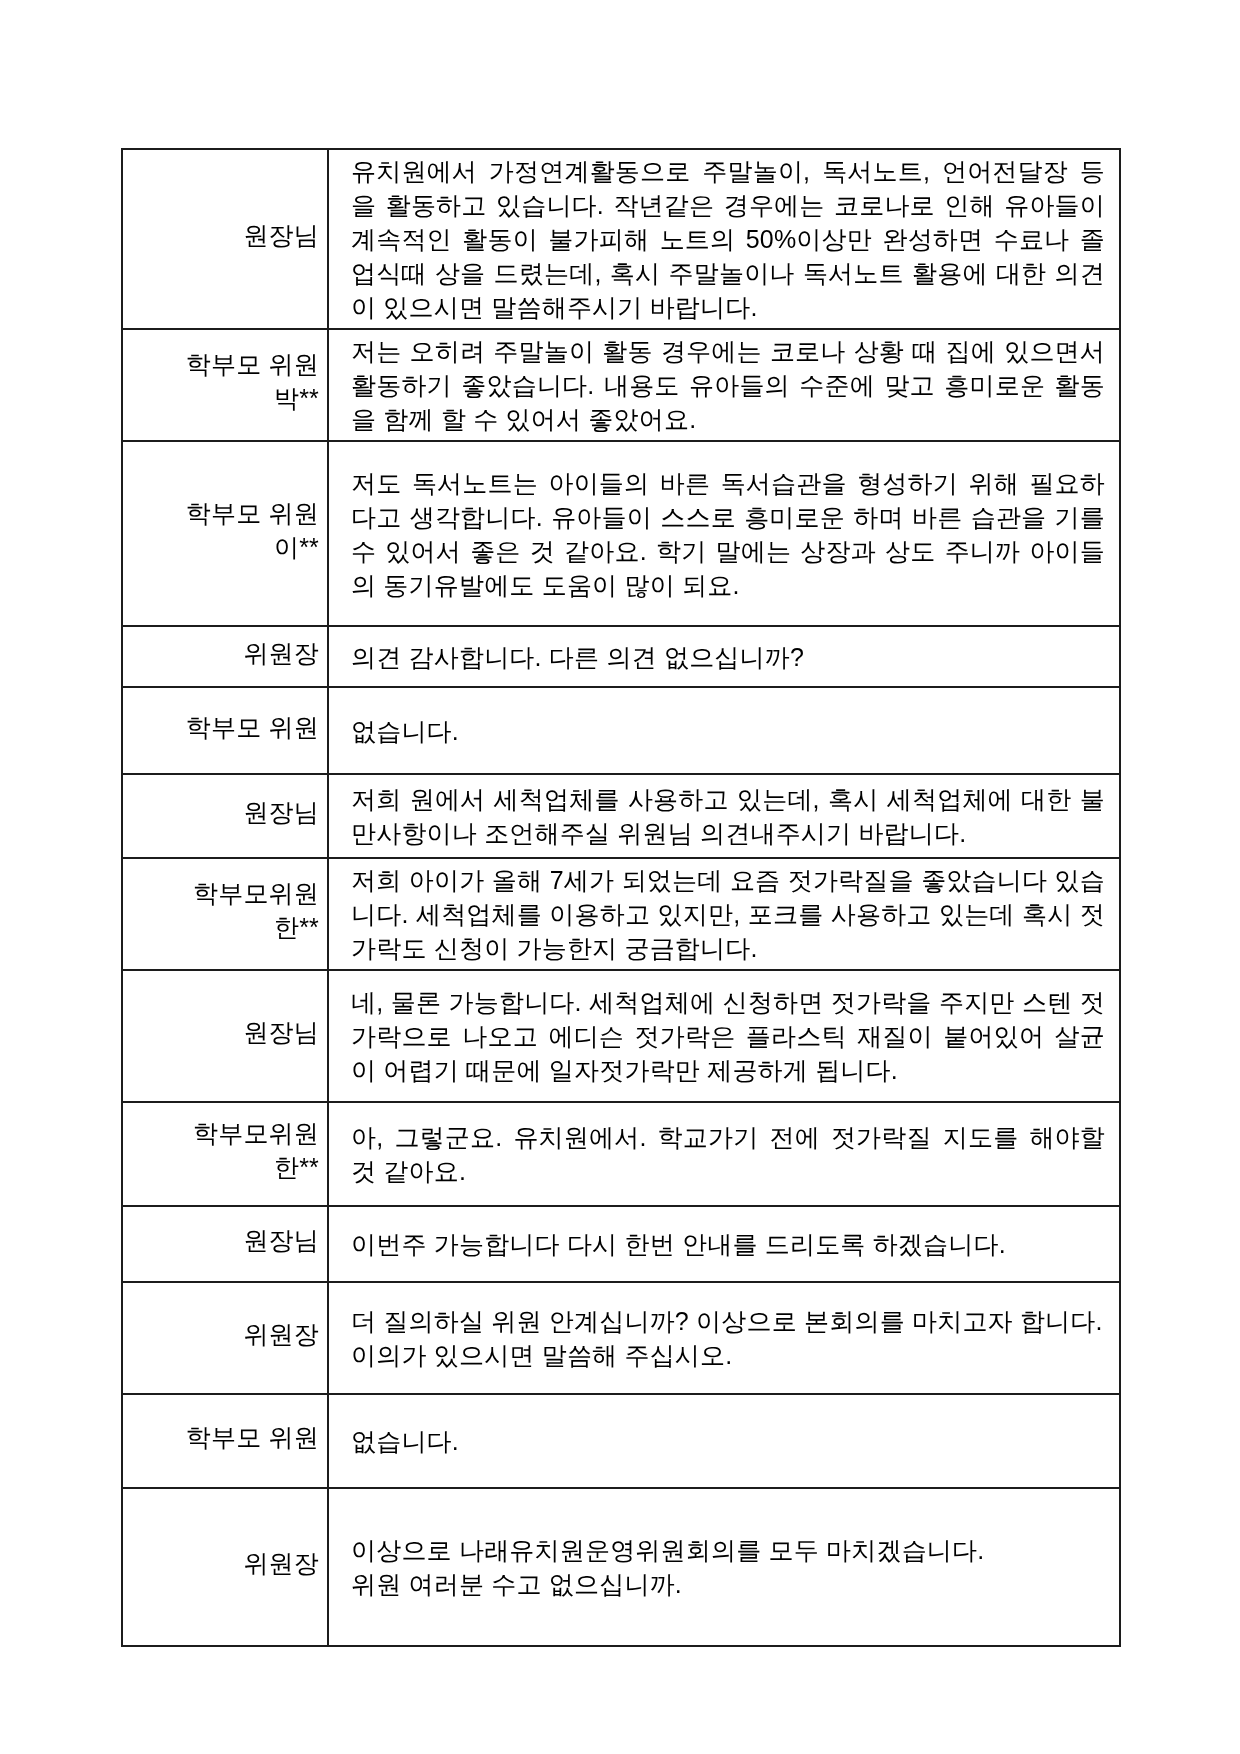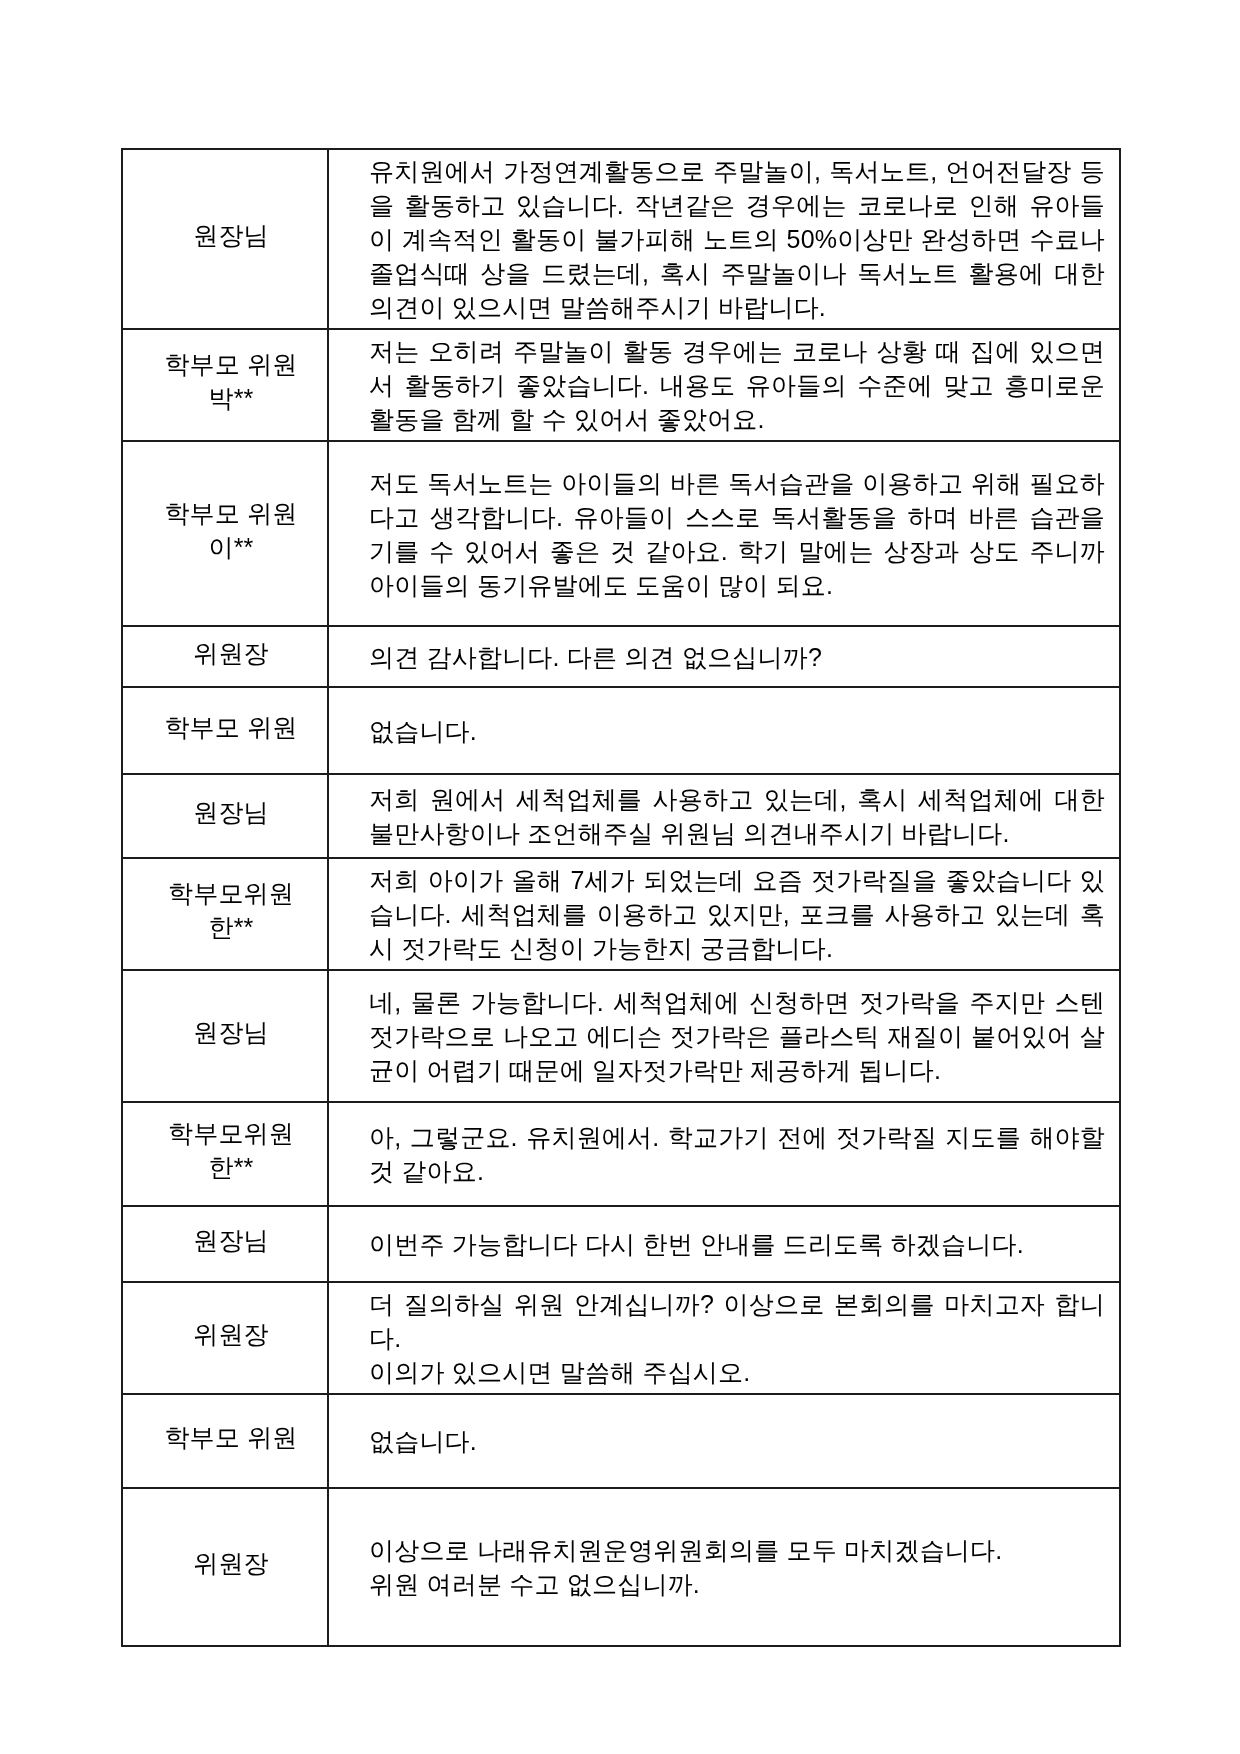--- a/index.html
+++ b/index.html
@@ -30,25 +30,25 @@
     border: 2px solid #1c1c1c;
     vertical-align: middle;
     font-size: 25px;
     line-height: 34px;
     letter-spacing: 0.2px;
     box-sizing: border-box;
   }
   td.speaker {
     padding: 4px 8px 12px 20px;
     white-space: pre-line;
-    text-align: center;
+    text-align: right;
     word-break: keep-all;
   }
   td.content {
-    padding: 4px 14px 4px 40px;
+    padding: 4px 14px 4px 22px;
     white-space: pre-line;
     text-align: justify;
     word-break: break-all;
   }
 </style>
 </head>
 <body>
 
 <div class="page">
   <table class="minutes">
@@ -64,21 +64,21 @@
 
   <tr style="height: 107px;">
     <td class="speaker">학부모 위원
 박**</td>
     <td class="content">저는 오히려 주말놀이 활동 경우에는 코로나 상황 때 집에 있으면서 활동하기 좋았습니다. 내용도 유아들의 수준에 맞고 흥미로운 활동을 함께 할 수 있어서 좋았어요.</td>
   </tr>
 
   <tr style="height: 185px;">
     <td class="speaker">학부모 위원
 이**</td>
-    <td class="content">저도 독서노트는 아이들의 바른 독서습관을 이용하고 위해 필요하다고 생각합니다. 유아들이 스스로 독서활동을 하며 바른 습관을 기를 수 있어서 좋은 것 같아요. 학기 말에는 상장과 상도 주니까 아이들의 동기유발에도 도움이 많이 되요.</td>
+    <td class="content">저도 독서노트는 아이들의 바른 독서습관을 형성하기 위해 필요하다고 생각합니다. 유아들이 스스로 흥미로운 하며 바른 습관을 기를 수 있어서 좋은 것 같아요. 학기 말에는 상장과 상도 주니까 아이들의 동기유발에도 도움이 많이 되요.</td>
   </tr>
 
   <tr style="height: 61px;">
     <td class="speaker">위원장</td>
     <td class="content">의견 감사합니다. 다른 의견 없으십니까?</td>
   </tr>
 
   <tr style="height: 87px;">
     <td class="speaker">학부모 위원</td>
     <td class="content">없습니다.</td>

